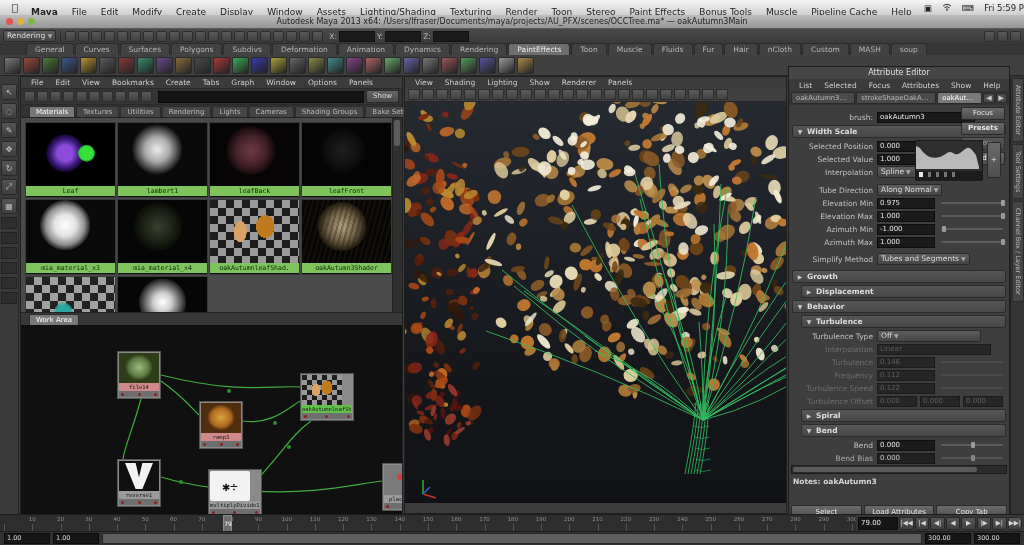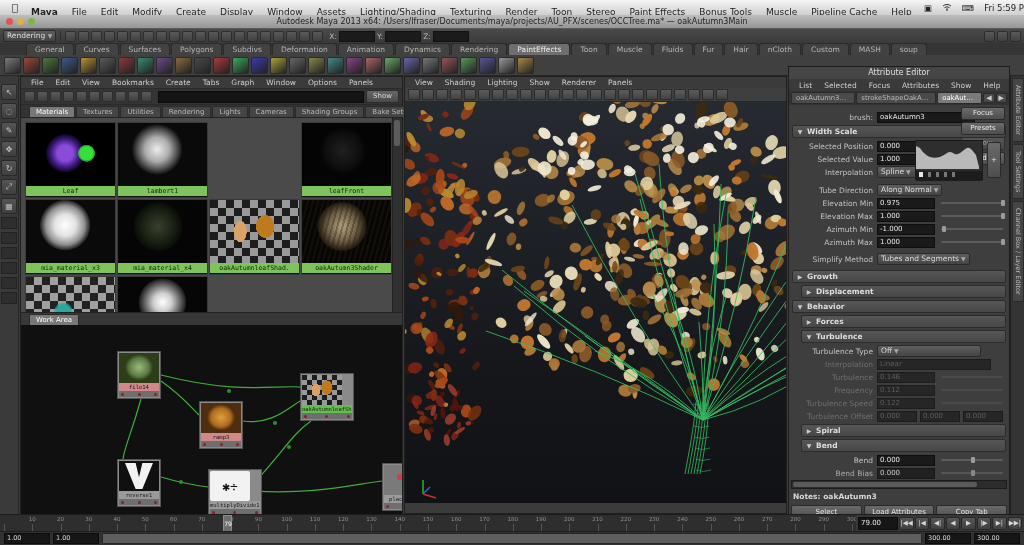--- a/index.html
+++ b/index.html
@@ -361,20 +361,24 @@
       <div class="vscroll">
           <span class="thumb"></span>
         </div>
     <div class="swatch" style="left: 4px; top: 4px;">
           <div class="swthumb t-leaf"></div>
           <div class="swlabel">Leaf</div>
         </div>
         <div class="swatch" style="left: 96px; top: 4px;">
           <div class="swthumb t-gray"></div>
           <div class="swlabel">lambert1</div>
+        </div>
+        <div class="swatch" style="left: 188px; top: 4px;">
+          <div class="swthumb t-maroon"></div>
+          <div class="swlabel">leafBack</div>
         </div>
         <div class="swatch" style="left: 280px; top: 4px;">
           <div class="swthumb t-black"></div>
           <div class="swlabel">leafFront</div>
         </div>
         <div class="swatch" style="left: 4px; top: 81px;">
           <div class="swthumb t-white"></div>
           <div class="swlabel">mia_material_x3</div>
         </div>
         <div class="swatch" style="left: 96px; top: 81px;">
@@ -1086,21 +1090,21 @@
         <span class="aearr">◀</span>
         <span class="aearr">▶</span>
       </div>
     <div id="ae-body">
         <div class="aerow" style="margin: 6px 0px 2px;">
           <span class="aelabel">brush:</span>
           <span class="aefield" style="width: 92px;">oakAutumn3</span>
         </div>
         <div style="position: absolute; right: 4px; top: 2px; width: 44px; display: flex; flex-direction: column; gap: 2px;">
           <span class="aebtn" style="line-height: 11px;">Focus</span>
-          <span class="aebtn" style="line-height: 11px;">Presets</span>
+          <span class="aebtn" style="line-height: 11px; font-weight: bold;">Presets</span>
           <span class="aebtn" style="line-height: 11px; opacity: 0.55;">Show</span>
           <span class="aebtn" style="line-height: 11px;">Hide</span>
         </div>
         <div class="aesect">
           <span class="tri">▼</span>
           <span>Width Scale</span>
         </div>
         <div style="position: relative;">
           <div class="aerow">
             <span class="aelabel">Selected Position</span>
@@ -1165,24 +1169,20 @@
           <span class="tri">▶</span>
           <span>Growth</span>
         </div>
         <div class="aesect sub">
           <span class="tri">▶</span>
           <span>Displacement</span>
         </div>
         <div class="aesect">
           <span class="tri">▼</span>
           <span>Behavior</span>
-        </div>
-        <div class="aesect sub">
-          <span class="tri">▶</span>
-          <span>Forces</span>
         </div>
         <div class="aesect sub">
           <span class="tri">▼</span>
           <span>Turbulence</span>
         </div>
         <div class="aerow">
           <span class="aelabel">Turbulence Type</span>
           <span class="dropdown" style="width: 96px;"><span>Off</span><span class="arr"> ▼</span></span>
         </div>
         <div class="aerow disabled">

